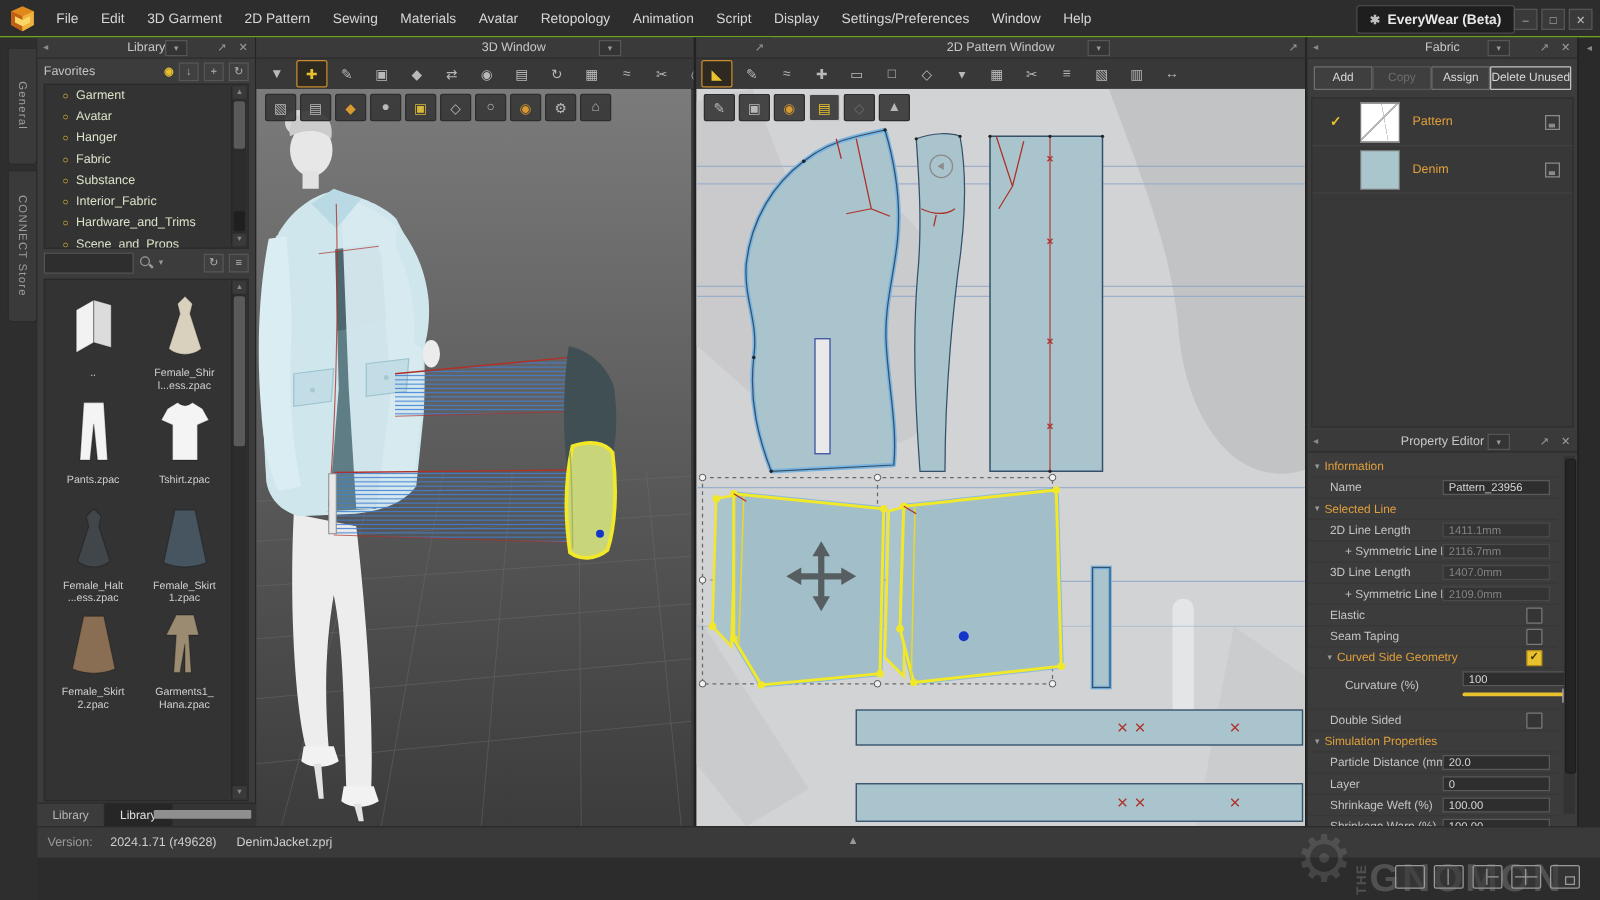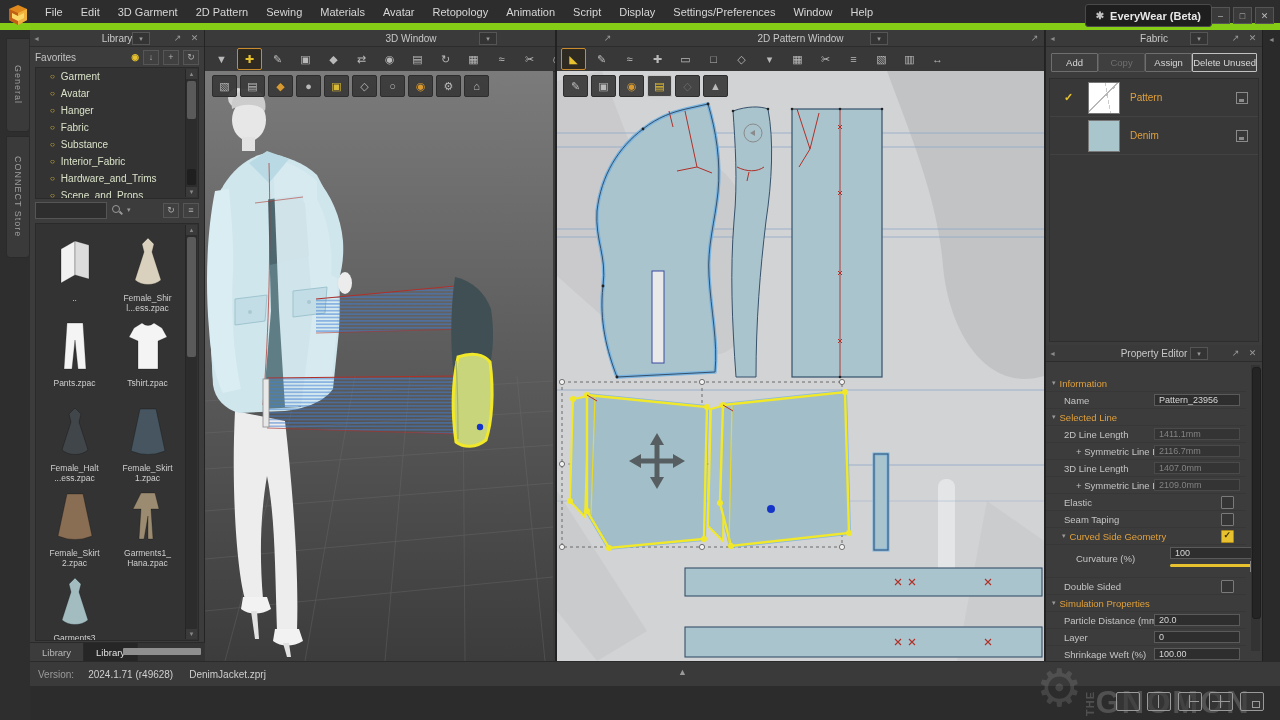--- a/index.html
+++ b/index.html
@@ -2,21 +2,21 @@
 <html style="--accent-orange: #e0a03c; --pin-yellow: #e8c22e; --selection-yellow: #f2e82a; --pattern-fill: #a9c4cd; --pattern-halo: #7ab4e0; --pattern-outline: #35506a; --denim-swatch: #a9c6cc; --sewing-blue: #3f7fd4; --seam-red: #b03028; --selected-piece-green: #c8d57a; --viewport2d-bg: #d2d3d5; --jacket-blue: #cfe6ec; --inner-teal: #5f7d85;"><head>
 <meta charset="utf-8">
 <style>
   html,body{margin:0;padding:0;background:#1a1a1a;}
   #app{position:relative;width:1280px;height:720px;background:#2a2a2a;overflow:hidden;
        font-family:"Liberation Sans",sans-serif;color:#cfcfcf;font-size:11px;
        -webkit-font-smoothing:antialiased;}
   .abs{position:absolute;}
 
   
-  .menubar{left:0;top:0;width:1280px;height:30px;background:#2d2d2d;border-bottom:7px solid #84cc16;
+  .menubar{left:0;top:0;width:1280px;height:30px;background:#2d2d2d;border-bottom:1px solid #84cc16;
            display:flex;align-items:center;padding-left:36px;box-sizing:border-box;}
   .menu-item{padding:0 9px;font-size:11px;color:#d6d6d6;line-height:30px;cursor:default;}
   .logo{left:7px;top:4px;width:22px;height:22px;}
   .everywear{right:68px;top:4px;height:21px;background:#1e1e1e;border:1px solid #4a4a4a;border-radius:3px;
              display:flex;align-items:center;gap:6px;padding:0 10px;color:#e8e8e8;font-size:11px;font-weight:bold;}
   .everywear .ic{color:#bfbfbf;font-size:10px;}
   .win-controls{right:6px;top:7px;display:flex;gap:3px;}
   .win-btn{width:17px;height:15px;border:1px solid #555;background:#3a3a3a;color:#bbb;font-size:9px;
            display:flex;align-items:center;justify-content:center;}
 
@@ -93,21 +93,21 @@
   .fab-btn.focused{border-color:#c2c2c2;}
   .fab-list{margin:0 3px;background:#383838;border:1px solid #2e2e2e;height:262px;}
   .fab-item{height:37px;display:flex;align-items:center;gap:10px;padding-left:14px;border-bottom:1px solid #424242;position:relative;}
   .fab-check{width:14px;color:var(--pin-yellow,#e8c22e);font-weight:bold;font-size:11px;}
   .fab-swatch{width:30px;height:30px;border:1px solid #777;}
   .fab-name{color:var(--accent-orange,#e0a03c);font-size:10px;flex:1;}
   .fab-save{position:absolute;right:10px;width:10px;height:10px;border:1px solid #8a8a8a;}
   .fab-save::after{content:"";position:absolute;left:2px;bottom:1px;width:5px;height:3px;background:#8a8a8a;}
 
   .propedit{left:1045px;top:345px;width:217px;height:316px;background:#3c3c3c;border-left:1px solid #242424;box-sizing:border-box;overflow:hidden;}
-  .prows{position:relative;padding-top:3px;margin-top:10px;}
+  .prows{position:relative;padding-top:3px;}
   .prow{height:16px;display:flex;align-items:center;border-bottom:1px solid #373737;position:relative;font-size:9.5px;}
   .prow .lbl{color:#c4c4c4;}
   .prow.sec .lbl,.prow.subsec .lbl{color:var(--accent-orange,#e0a03c);}
   .prow .car{color:#9a9a9a;font-size:7px;margin:0 4px 0 6px;}
   .prow.ind1 .lbl{margin-left:18px;}
   .prow.ind2 .lbl{margin-left:30px;}
   .pfield{position:absolute;left:108px;width:86px;height:12px;background:#2e2e2e;border:1px solid #5a5a5a;
           color:#d6d6d6;font-size:9px;display:flex;align-items:center;padding-left:4px;box-sizing:border-box;}
   .pfield.dis{color:#838383;border-color:#4a4a4a;background:#343434;}
   .pcheck{position:absolute;right:12px;width:11px;height:11px;border:1px solid #7a7a7a;border-radius:1px;background:#353535;}
@@ -310,26 +310,20 @@
                 <path d="M14 4 H30 L39 46 Q22 53 5 46 Z" fill="#8a6e54" stroke="rgba(0,0,0,0.25)" stroke-width="1"></path>
               </svg></div>
             <div class="tlabel">Female_Skirt<br>2.zpac</div>
           </div>
           <div class="tcell">
             <div><svg viewBox="0 0 44 54" width="44" height="54">
                 <path d="M15 3 H29 L33 19 H25 L27 49 H22 L22 26 L18 49 H13 L15 19 H7 Z" fill="#9b8b71" stroke="rgba(0,0,0,0.25)" stroke-width="1"></path>
               </svg></div>
             <div class="tlabel">Garments1_<br>Hana.zpac</div>
           </div>
-          <div class="tcell">
-            <div><svg viewBox="0 0 44 54" width="44" height="54">
-                <path d="M22 3 L16 9 L18 17 L9 45 C16 51 28 51 35 45 L26 17 L28 9 Z" fill="#a2bcc0" stroke="rgba(0,0,0,0.25)" stroke-width="1"></path>
-              </svg></div>
-            <div class="tlabel">Garments3</div>
-          </div>
         </div>
       <div class="vscroll">
         <span class="up">▲</span>
         <div class="thumb" style="top:12px;height:120px;"></div>
         <span class="dn">▼</span>
       </div>
     </div>
     <div class="lib-tabs">
       <div style="display:flex;">
           <div class="lib-tab">Library</div>

